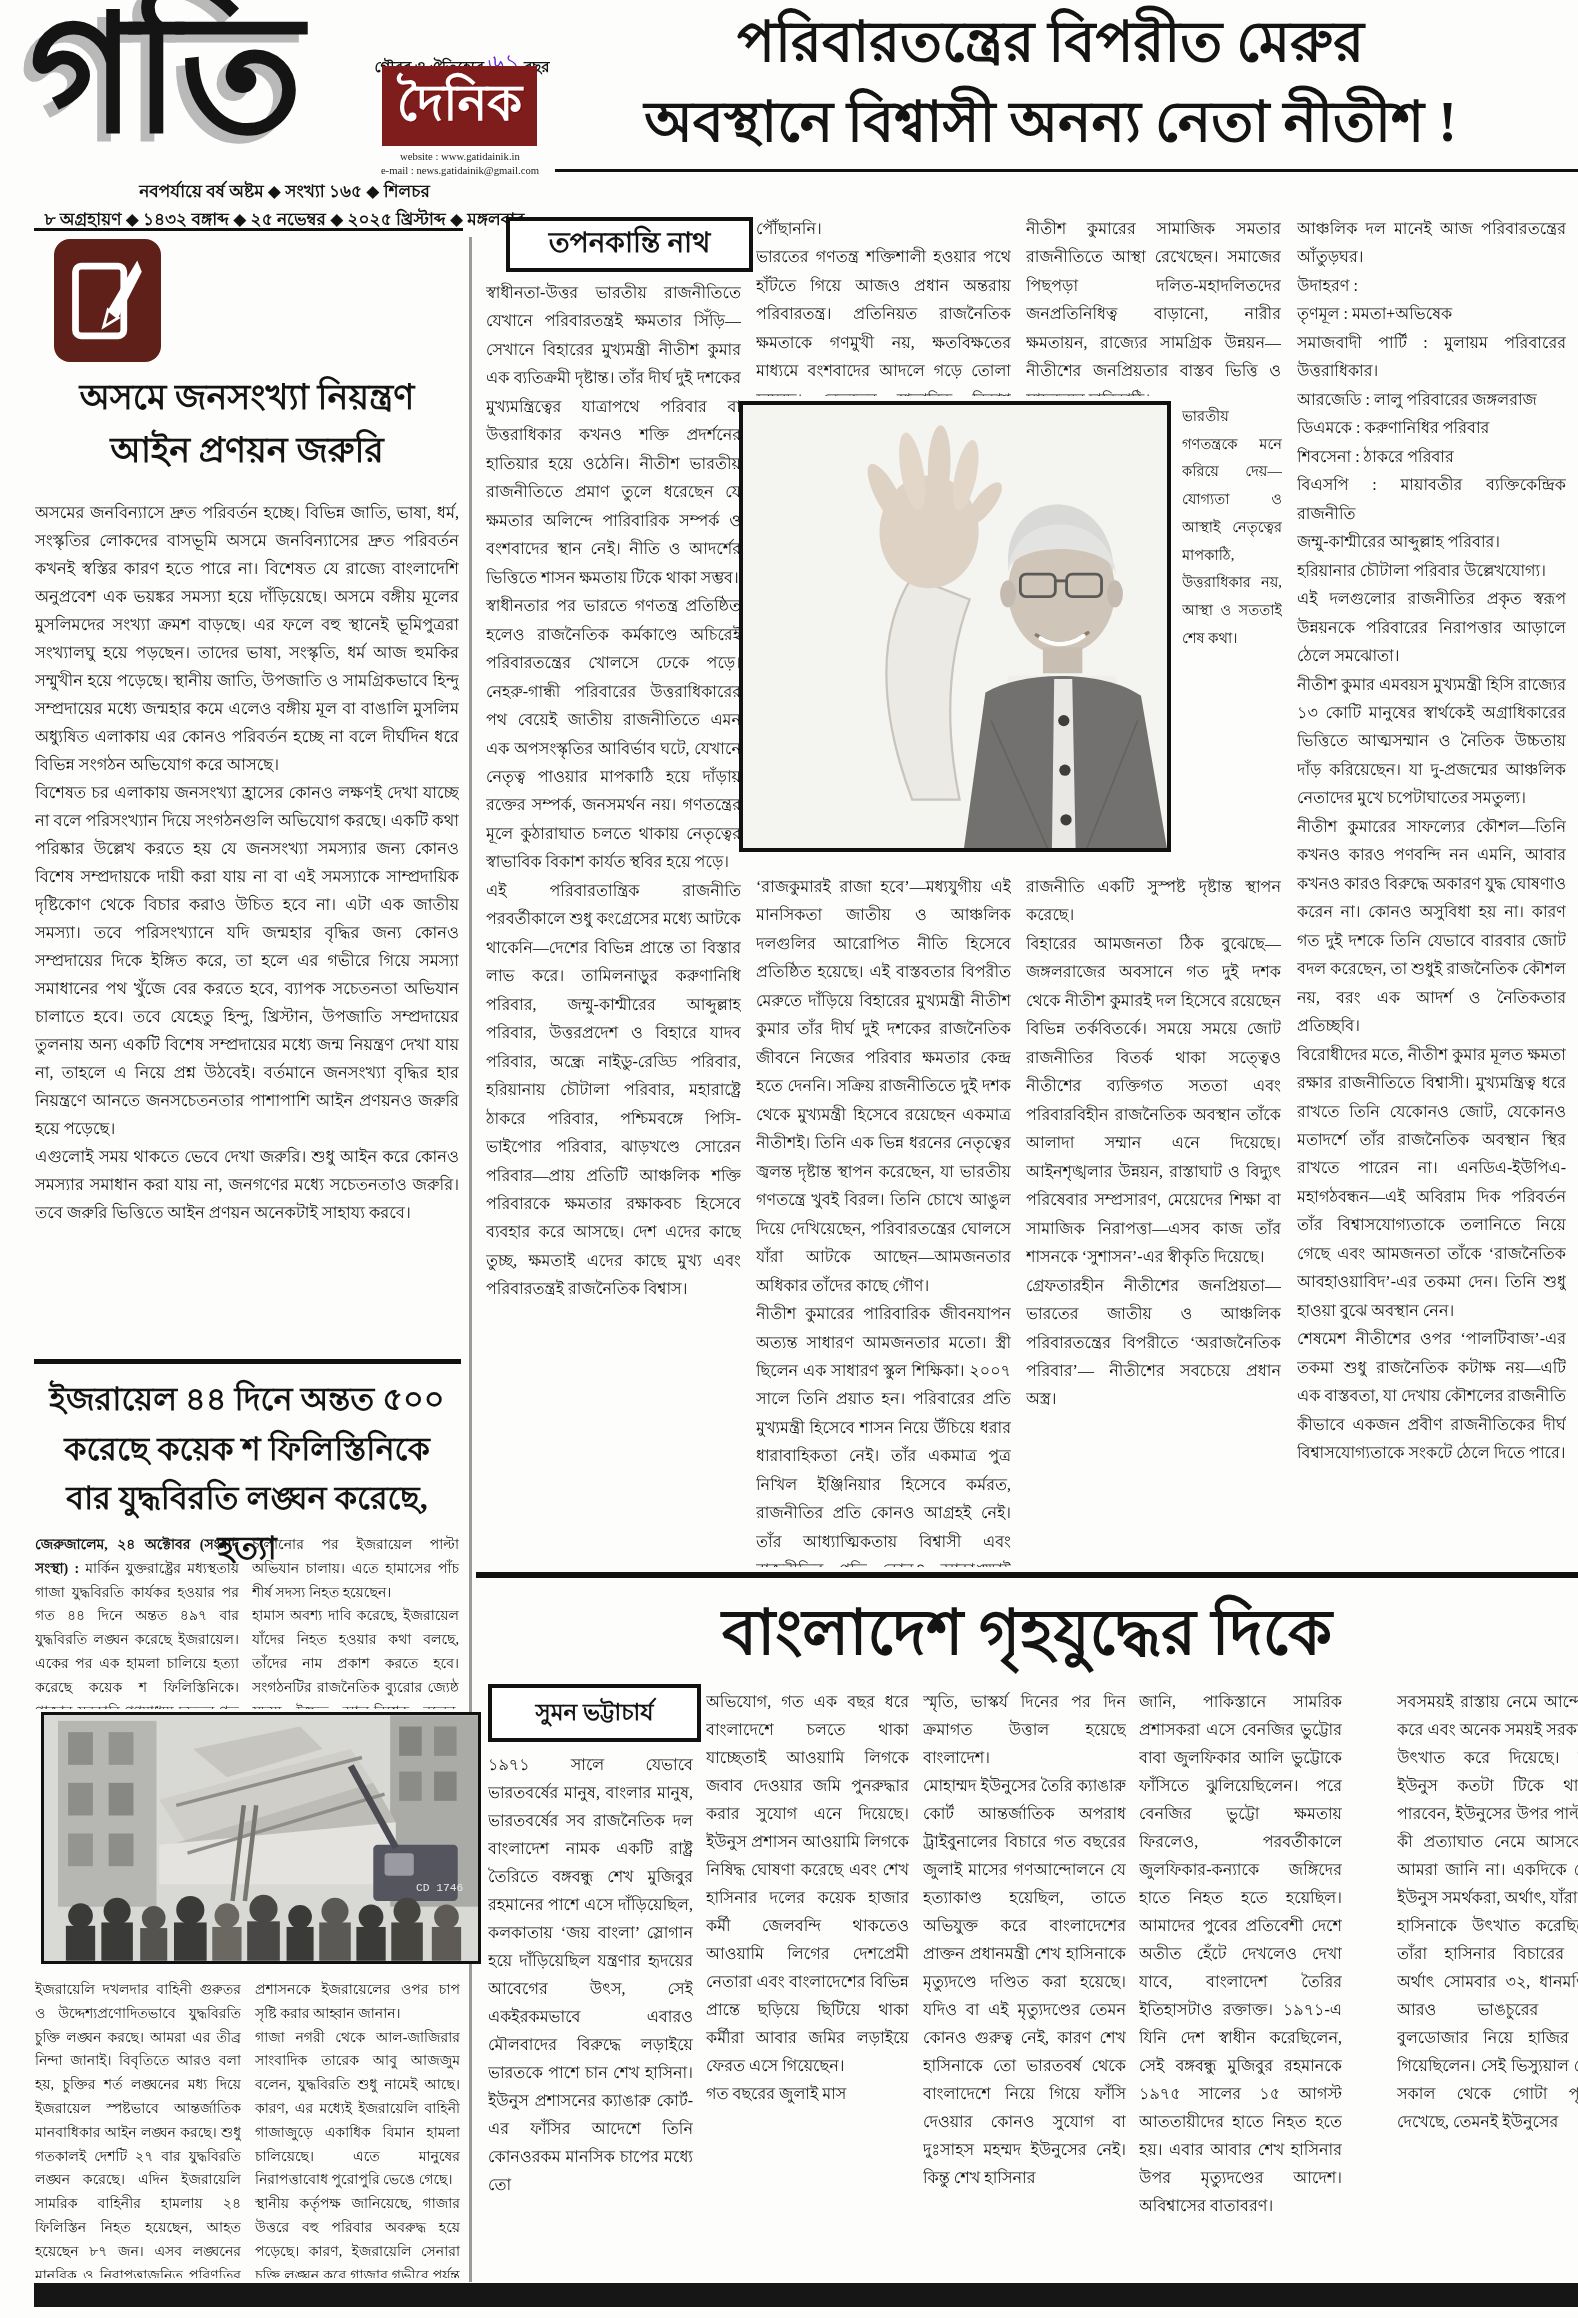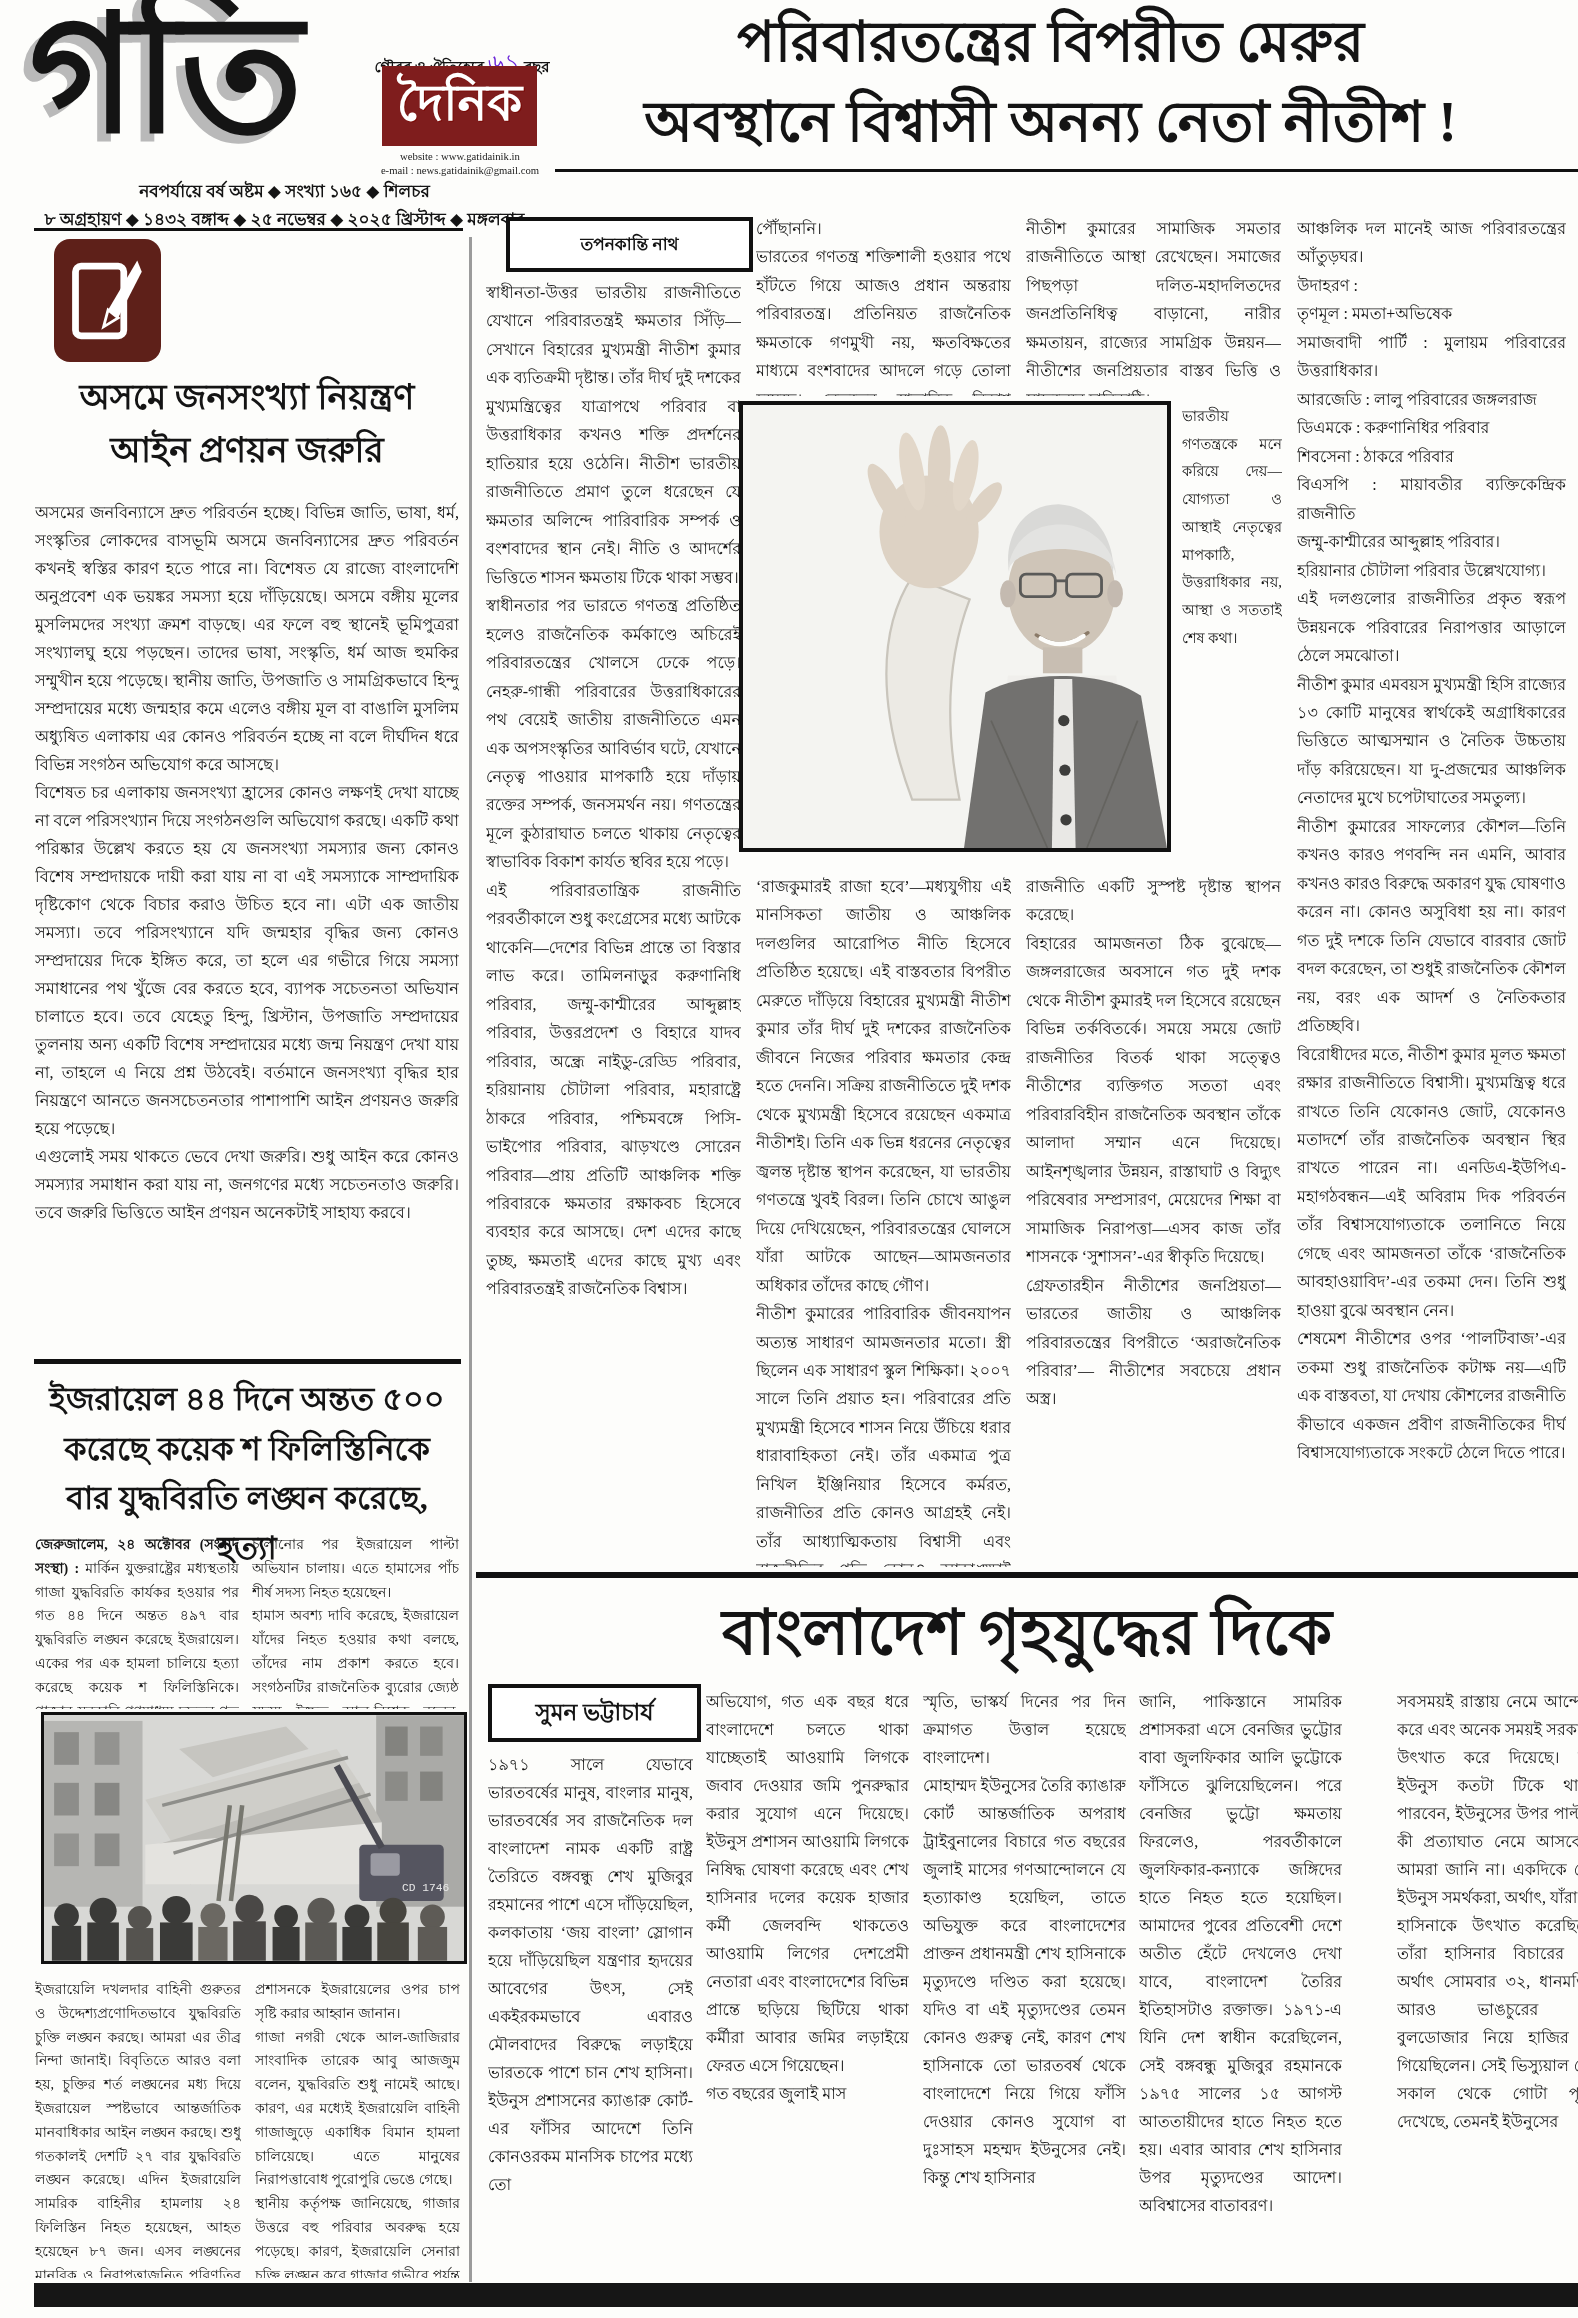--- a/index.html
+++ b/index.html
@@ -36,27 +36,27 @@
       text-shadow:1.7px 1.7px 0 #000,-1.7px -1.7px 0 #000,1.7px -1.7px 0 #000,-1.7px 1.7px 0 #000,0 0 4.5px #000;}
   #ed-headline{left:34px;top:372px;width:426px;text-align:center;font-size:35px;font-weight:800;line-height:1.5;}
   #ed-body{left:35px;top:499px;width:424px;height:852px;overflow:hidden;
       font-size:16.3px;line-height:1.72;text-align:justify;white-space:pre-line;}
   #ed-rule{left:34px;top:1359px;width:427px;height:5px;background:#111;}
   
   #is-headline{left:34px;top:1375px;width:426px;text-align:center;font-size:32px;font-weight:800;line-height:1.55;}
   .is-col{font-size:14px;line-height:1.7;text-align:justify;overflow:hidden;white-space:pre-line;}
   #is-c1{left:35px;top:1533px;width:204px;height:176px;}
   #is-c2{left:252px;top:1533px;width:207px;height:176px;}
-  #is-photo{left:41px;top:1712px;width:420px;height:246px;border:3.4px solid #111;background:#d9d9d6;}
+  #is-photo{left:41px;top:1712px;width:420px;height:246px;border:3.4px solid #111;background:#d9d9d6;padding-left:14px;}
   #is-c3{left:35px;top:1978px;width:206px;height:300px;}
   #is-c4{left:255px;top:1978px;width:205px;height:300px;}
   
   .byline-box{border:4px solid #111;display:flex;align-items:center;justify-content:center;
       font-weight:800;background:#fff;}
-  #lead-byline{left:506px;top:217px;width:239px;height:47px;font-size:17px;}
+  #lead-byline{left:506px;top:217px;width:239px;height:47px;font-size:28px;}
   .lcol{font-size:16px;line-height:1.78;text-align:justify;overflow:hidden;white-space:pre-line;}
   #l-c1{left:486px;top:279px;width:255px;height:1288px;}
   #l-c2t{left:756px;top:215px;width:255px;height:181px;}
   #l-c3t{left:1026px;top:215px;width:255px;height:181px;}
   #l-c3s{left:1182px;top:403px;width:100px;height:451px;font-size:14.6px;line-height:1.9;}
   #l-photo{left:739px;top:401px;width:424px;height:443px;border:4px solid #111;background:#f4f4f2;}
   #l-c2b{left:756px;top:873px;width:255px;height:694px;}
   #l-c3b{left:1026px;top:873px;width:255px;height:694px;}
   #l-c4{left:1297px;top:215px;width:269px;height:1352px;}
   

